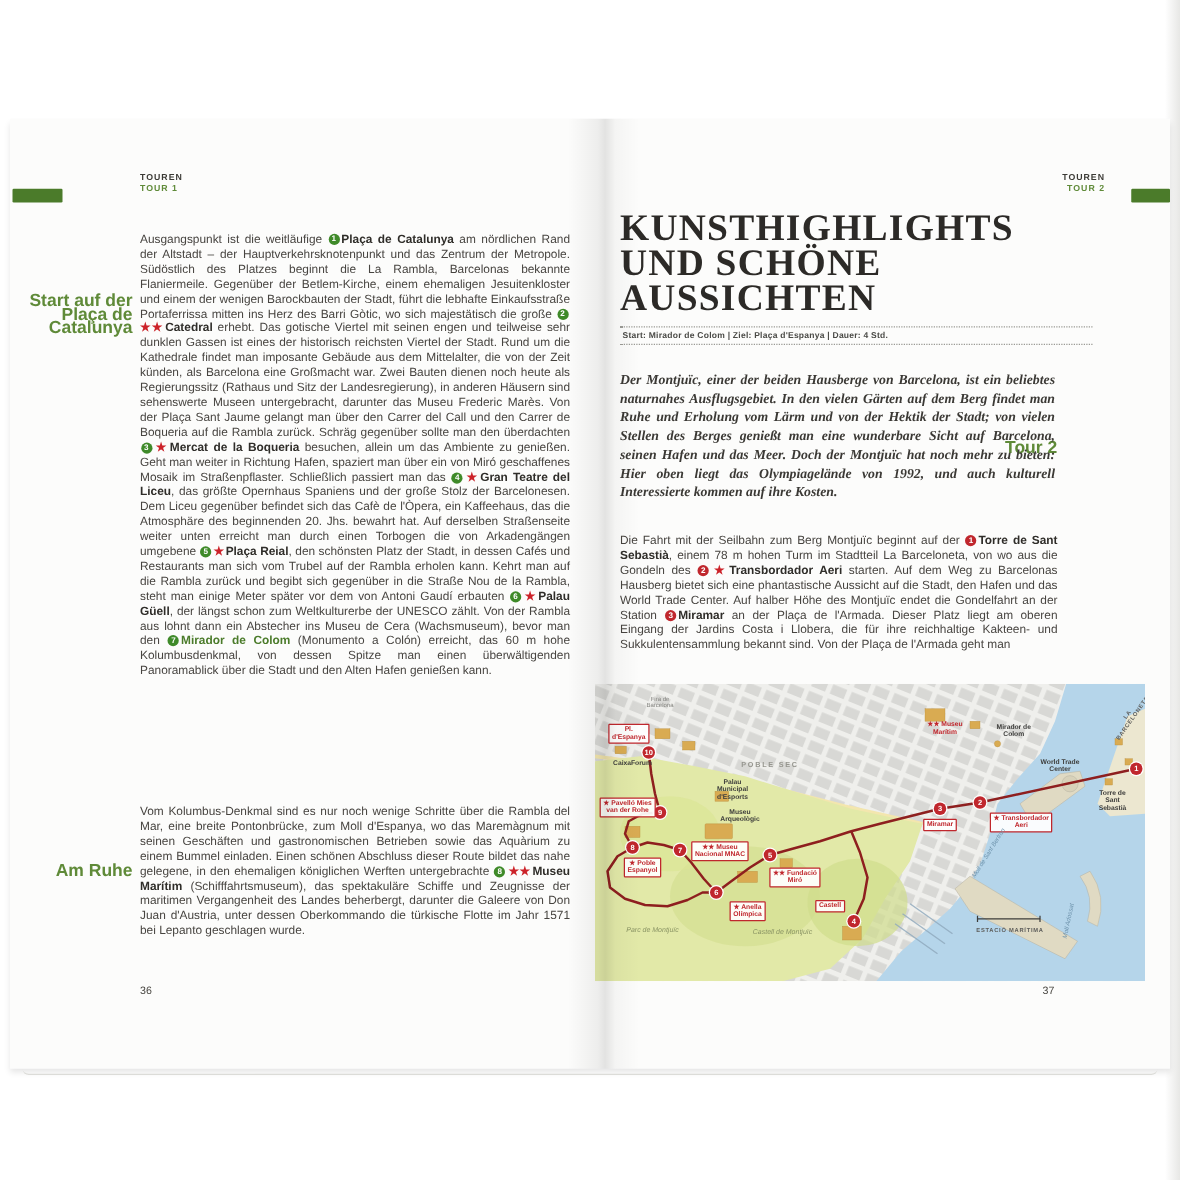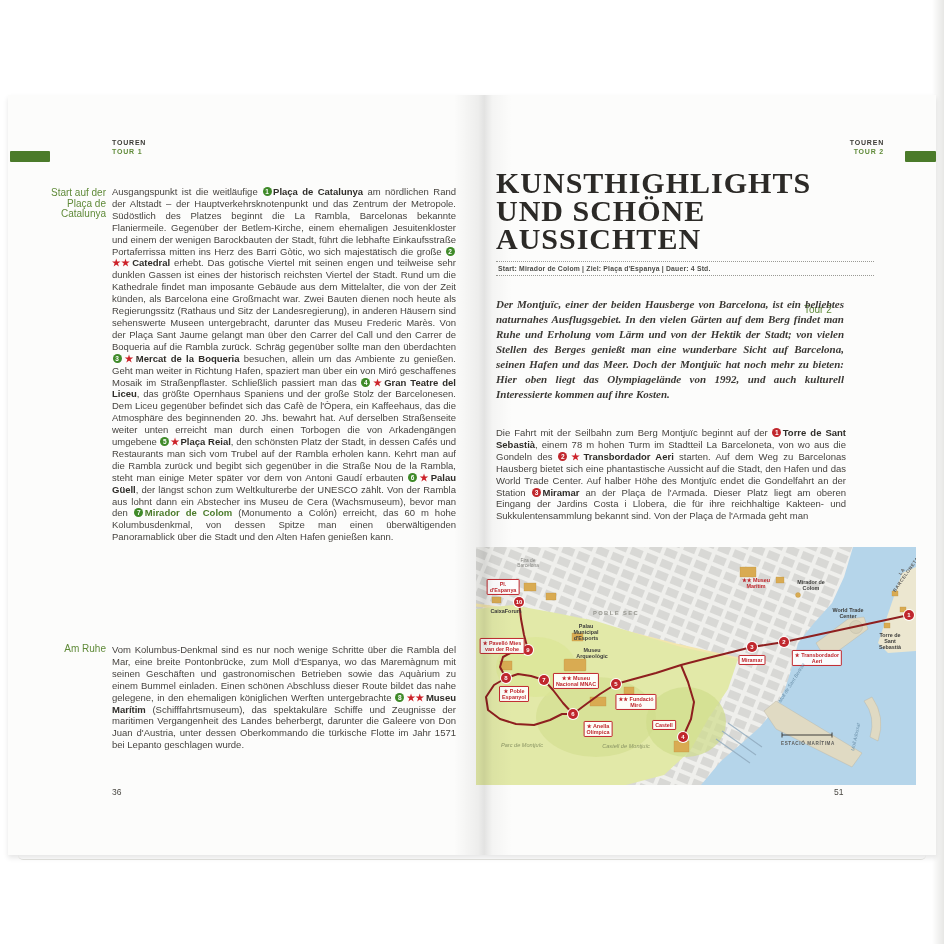--- a/index.html
+++ b/index.html
@@ -17,22 +17,22 @@
   
   .tab{position:absolute;height:11px;background:#4b7b2a;}
   .tab-left{left:2px;top:56px;width:40px;border-radius:1px;}
   .tab-right{left:897px;top:56px;width:31px;border-radius:1px;}
   .kicker{position:absolute;font-size:7px;font-weight:bold;letter-spacing:.8px;line-height:9px;color:#3b3a35;}
   .kicker .tourline{color:#5f8a38;font-weight:bold;}
   .kicker-left{left:104px;top:43px;}
   .kicker-right{left:770px;top:43px;width:106px;text-align:right;}
 
   
-  .mnote{position:absolute;color:#5f8a38;font-size:10px;line-height:10.5px;text-align:right;
-         white-space:pre-line;font-weight:normal;}
+  .mnote{position:absolute;color:#5f8a38;font-size:14px;line-height:10.5px;text-align:right;
+         white-space:pre-line;font-weight:bold;margin-top:47px;}
   .mnote-1{left:6px;top:93px;width:92px;}
   .mnote-2{left:6px;top:549px;width:92px;}
   .mnote-tour2{left:796px;top:210px;width:80px;text-align:left;}
 
   
   .btxt{position:absolute;font-size:9.5px;line-height:11.9px;text-align:justify;color:#474440;}
   .lbody-1{left:104px;top:91px;width:344px;}
   .lbody-2{left:104px;top:549px;width:344px;}
   .rbody{left:488px;top:332px;width:350px;}
   .btxt b{color:#2f2d29;}
@@ -249,18 +249,18 @@
 Barcelona</div>
             <div class="lab lab-italic" style="left: 150px; top: 199px; transform: translate(-50%, -50%);">Castell de Montjuïc</div>
             <div class="lab lab-italic" style="left: 46px; top: 198px; transform: translate(-50%, -50%);">Parc de Montjuïc</div>
             <div class="lab lab-water" style="left: 316px; top: 136px; transform: translate(-50%, -50%) rotate(-58deg);">Moll de Sant Bertran</div>
             <div class="lab lab-water" style="left: 380px; top: 190px; transform: translate(-50%, -50%) rotate(-78deg);">Moll Adossat</div>
             <div class="lab lab-caps" style="left: 332px; top: 197px; transform: translate(-50%, -50%);">ESTACIÓ MARÍTIMA</div>
             <div class="lab lab-caps" style="left: 428px; top: 26px; transform: translate(-50%, -50%) rotate(-55deg);">LA BARCELONETA</div>
           </div>
       </div>
 
-      <div class="pagenum pn-right">51</div>
+      <div class="pagenum pn-right">37</div>
     </div>
 
     <div class="gutter"></div>
   </div>
 </div>
 
 </body></html>

